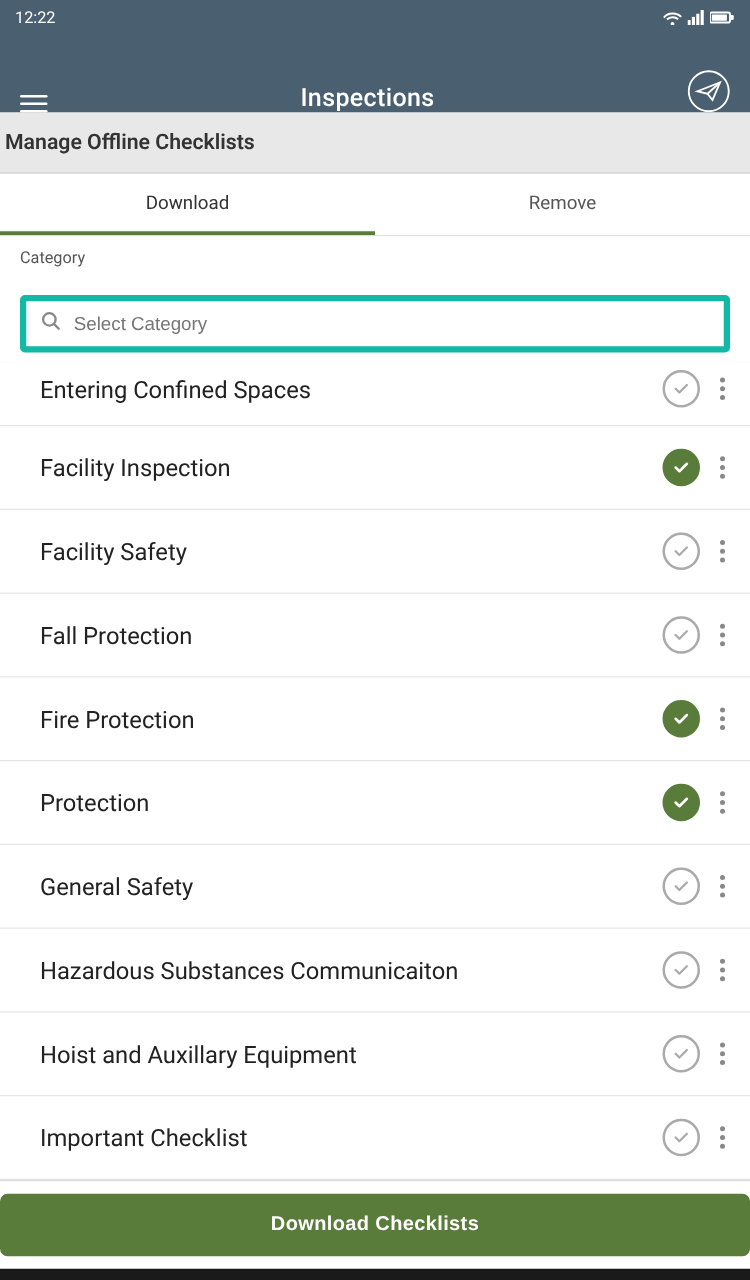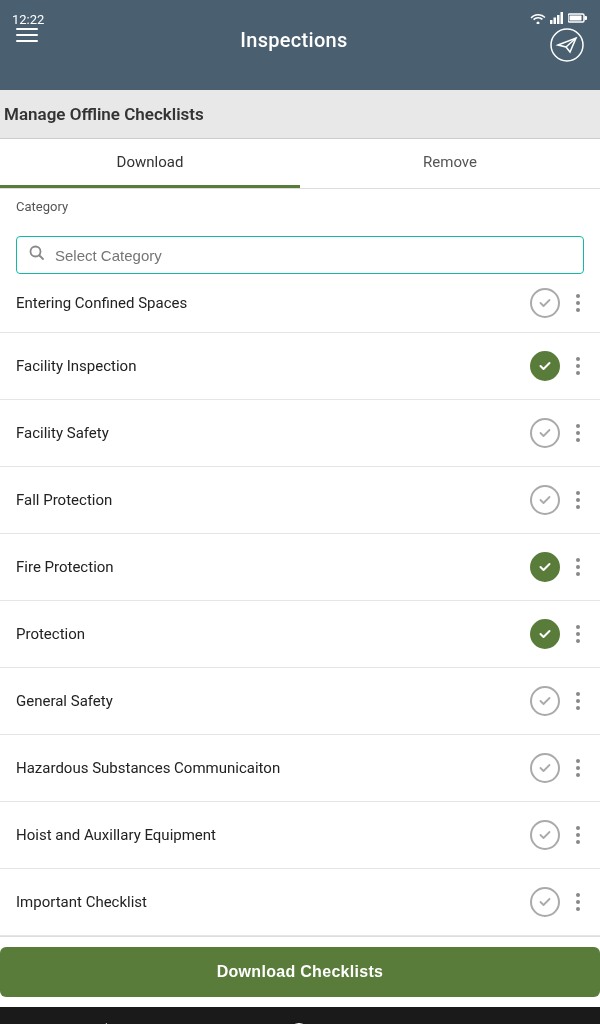--- a/index.html
+++ b/index.html
@@ -12,21 +12,21 @@
       display: flex;
       flex-direction: column;
     }
 
     
     .status-bar {
       background: #4a6070;
       color: white;
       height: 28px;
       display: flex;
-      align-items: flex-start;
+      align-items: center;
       justify-content: space-between;
       padding: 12px 12px;
       font-size: 13px;
     }
     .status-bar-left {
       display: flex;
       align-items: center;
       gap: 6px;
     }
     .status-bar-right {
@@ -34,21 +34,21 @@
       align-items: center;
       gap: 4px;
     }
 
     
     .header {
       background: #4a6070;
       color: white;
       height: 62px;
       display: flex;
-      align-items: flex-start;
+      align-items: flex-end;
       justify-content: space-between;
       padding: 0 16px;
     }
     .header-title {
       font-size: 20px;
       font-weight: 500;
       letter-spacing: 0.3px;
     }
     .hamburger-icon {
       display: flex;
@@ -100,21 +100,21 @@
       padding: 10px 16px 8px;
     }
     .category-label {
       font-size: 13px;
       color: #555;
       margin-bottom: 22px;
     }
     .category-search {
       display: flex;
       align-items: center;
-      border: 1px solid #14b8a6;
+      border: 5px solid #14b8a6;
       border-radius: 4px;
       padding: 8px 12px;
       background: white;
     }
     .search-icon-svg {
       color: #888;
       margin-right: 10px;
       font-size: 15px;
     }
     .category-input {
@@ -133,23 +133,24 @@
       overflow-y: auto;
     }
     .checklist-item {
       display: flex;
       align-items: center;
       padding: 18px 16px;
       border-bottom: 1px solid #e5e5e5;
       justify-content: space-between;
     }
     .checklist-item-name {
-      font-size: 15px;
+      font-size: 19px;
       color: #222;
       flex: 1;
+      margin-left: 16px;
     }
     .checklist-item-actions {
       display: flex;
       align-items: center;
       gap: 12px;
     }
     .check-circle {
       width: 30px;
       height: 30px;
       border-radius: 50%;

